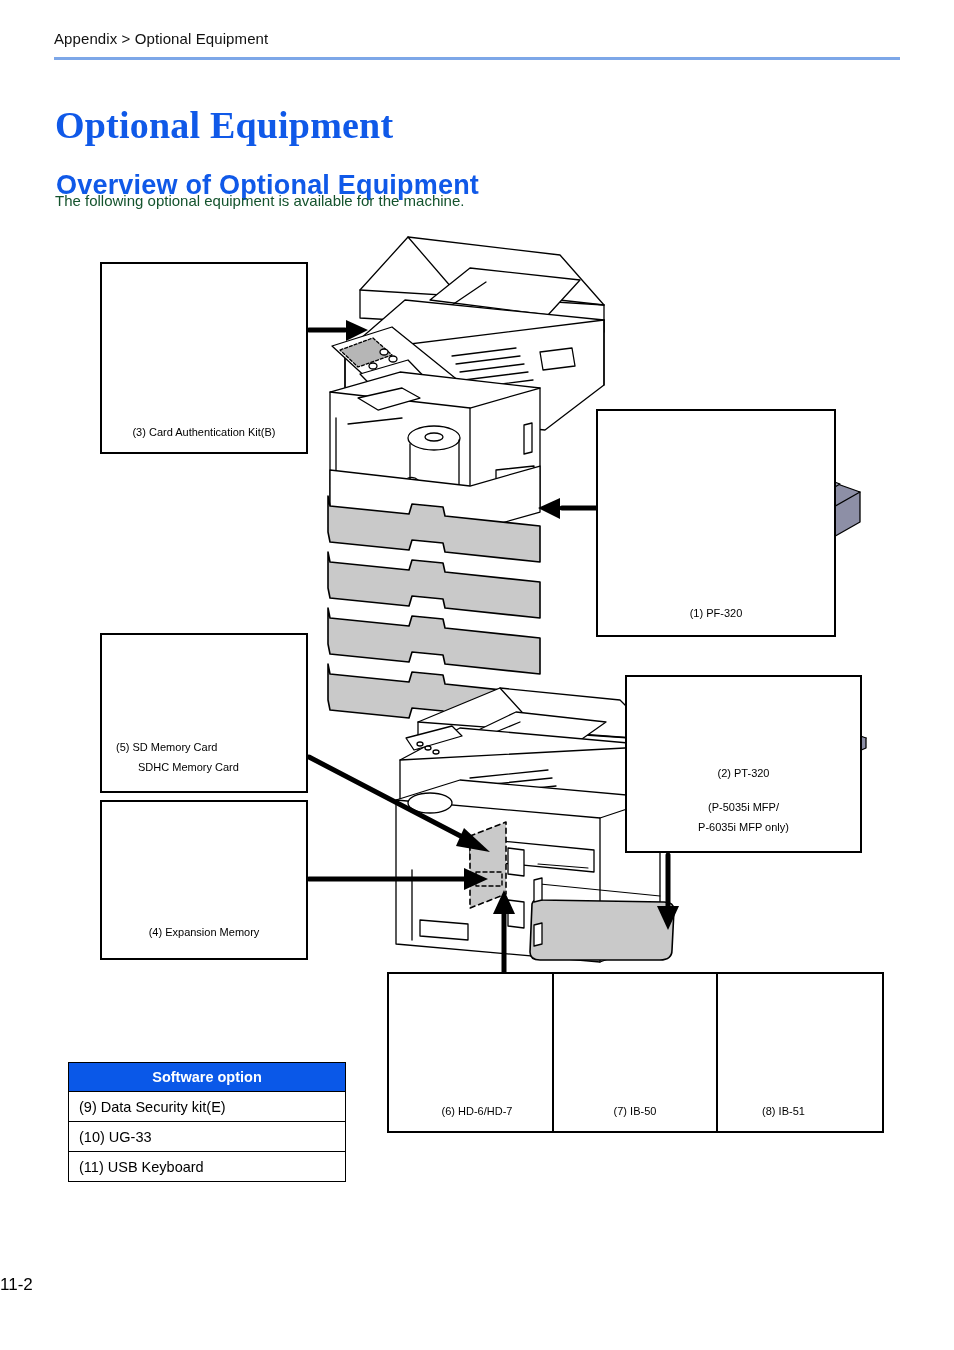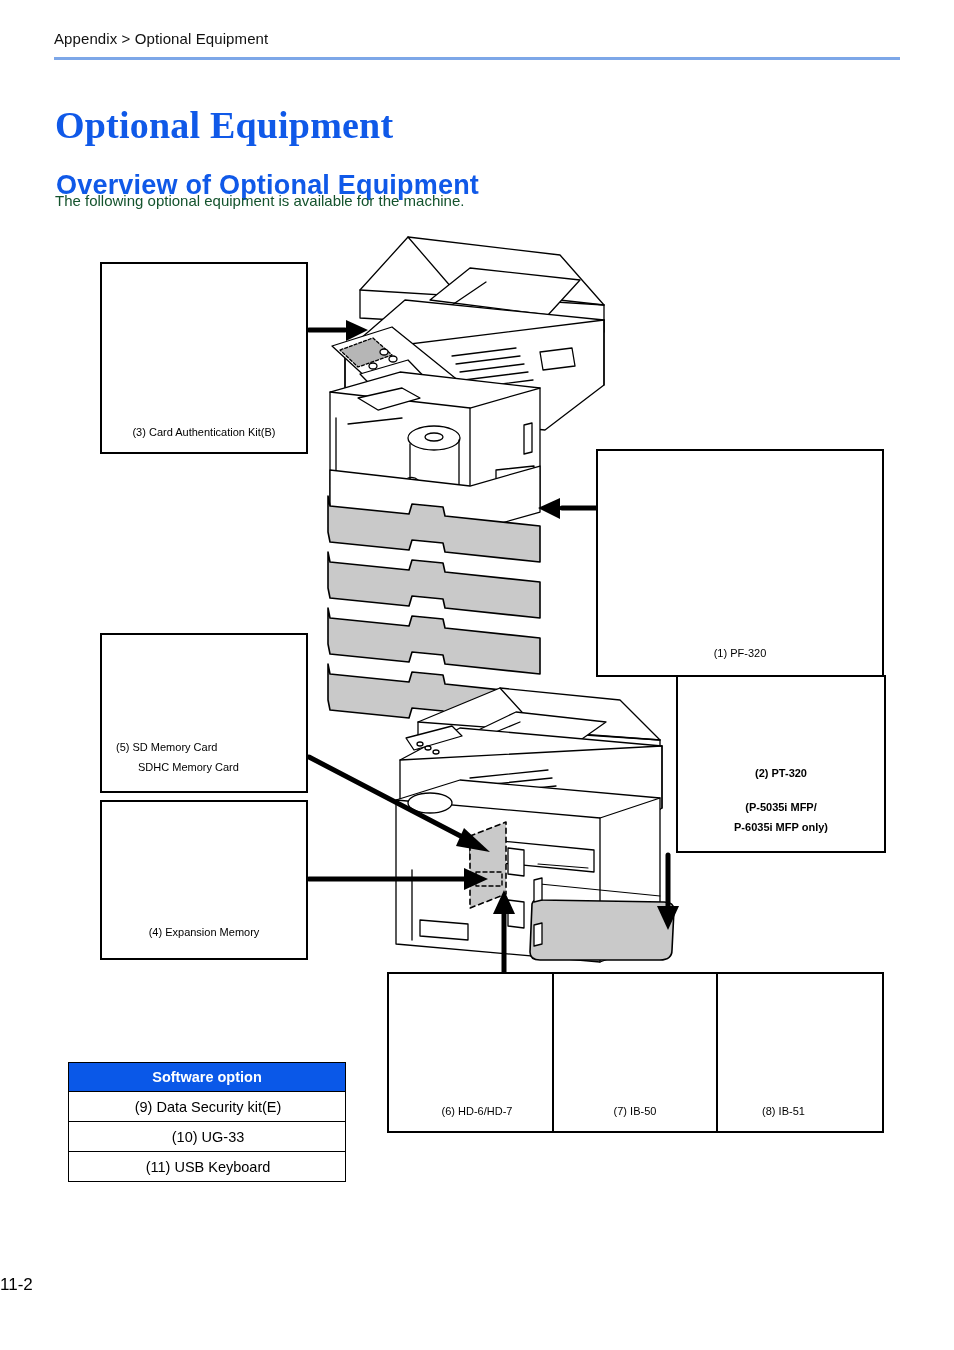--- a/index.html
+++ b/index.html
@@ -74,22 +74,22 @@
     position: absolute;
     left: 0; right: 0;
     text-align: center;
     font-size: 11px;
     color: #000;
     line-height: 20px;
   }
 
   
   #box-card   { left: 100px; top: 262px;  width: 208px; height: 192px; }
-  #box-pf320  { left: 596px; top: 449px;  width: 288px; height: 228px; }
-  #box-pt320  { left: 676px; top: 675px;  width: 210px; height: 178px; font-weight: bold; }
+  #box-pf320  { left: 596px; top: 409px;  width: 240px; height: 228px; }
+  #box-pt320  { left: 625px; top: 675px;  width: 237px; height: 178px; }
   #box-sd     { left: 100px; top: 633px;  width: 208px; height: 160px; }
   #box-mem    { left: 100px; top: 800px;  width: 208px; height: 160px; }
   #box-cards  { left: 387px; top: 972px;  width: 497px; height: 161px; }
 
   .vdivider {
     position: absolute;
     top: 0; bottom: 0;
     width: 2px;
     background: #000;
   }
@@ -109,21 +109,21 @@
     font-size: 14.5px;
     border: 1.5px solid #000;
     height: 28px;
     text-align: center;
     padding: 0;
   }
   .sw-table td {
     border: 1.5px solid #000;
     height: 29px;
     padding: 0 8px 0 10px;
-    text-align: center;
+    text-align: left;
     color: #000;
     background: #fff;
   }
 
   
   .pagenum {
     position: absolute;
     left: 0; right: 17px;
     top: 1275px;
     text-align: left;

